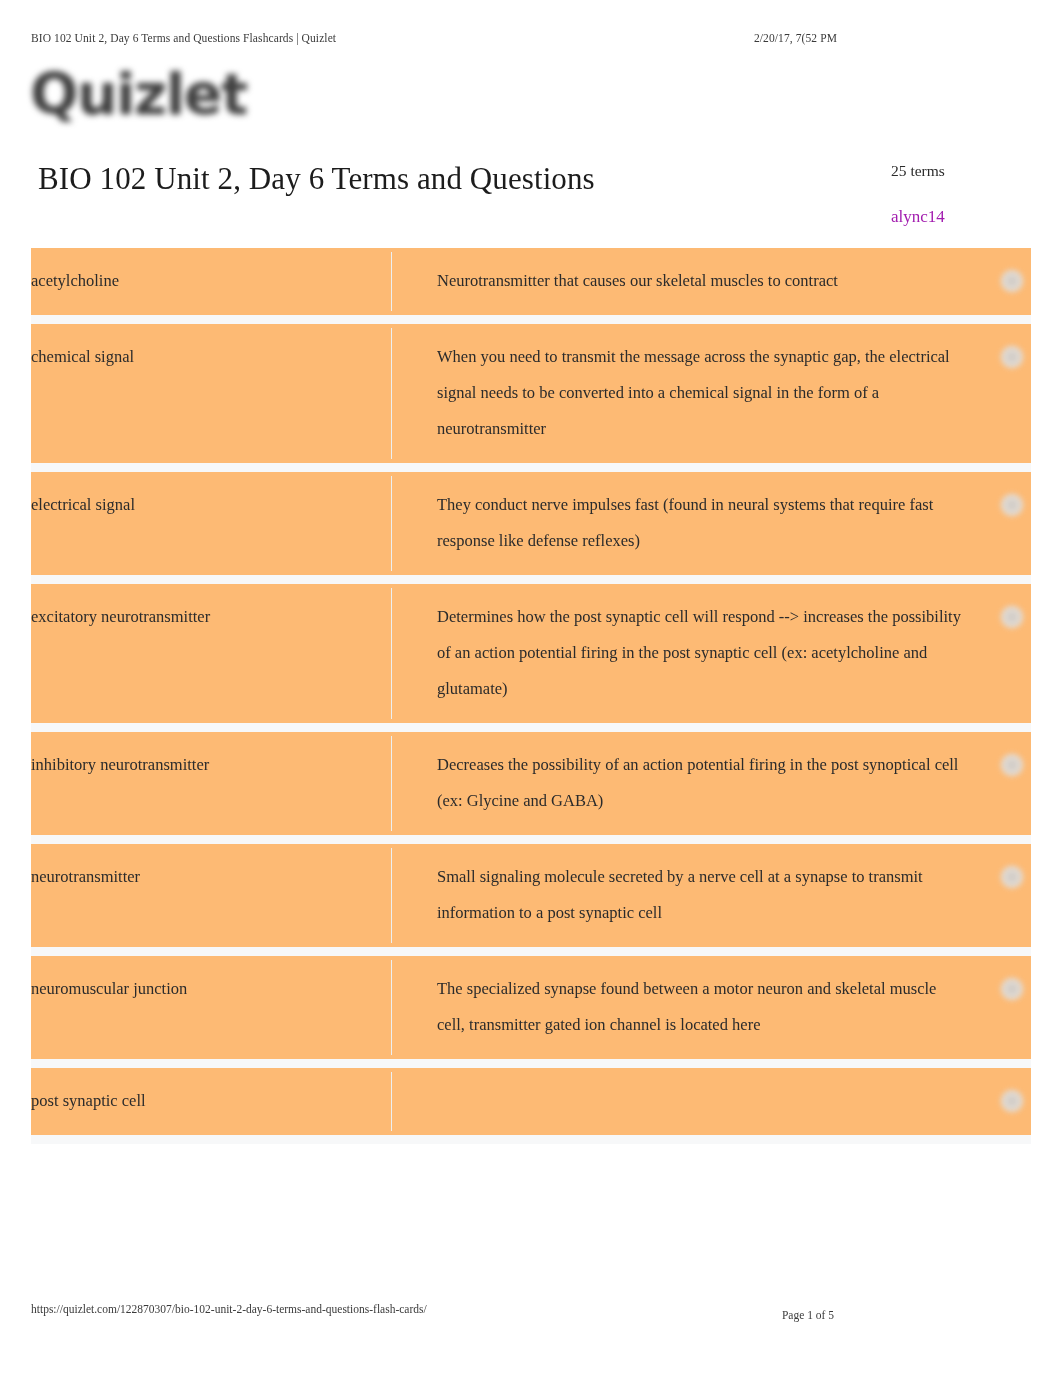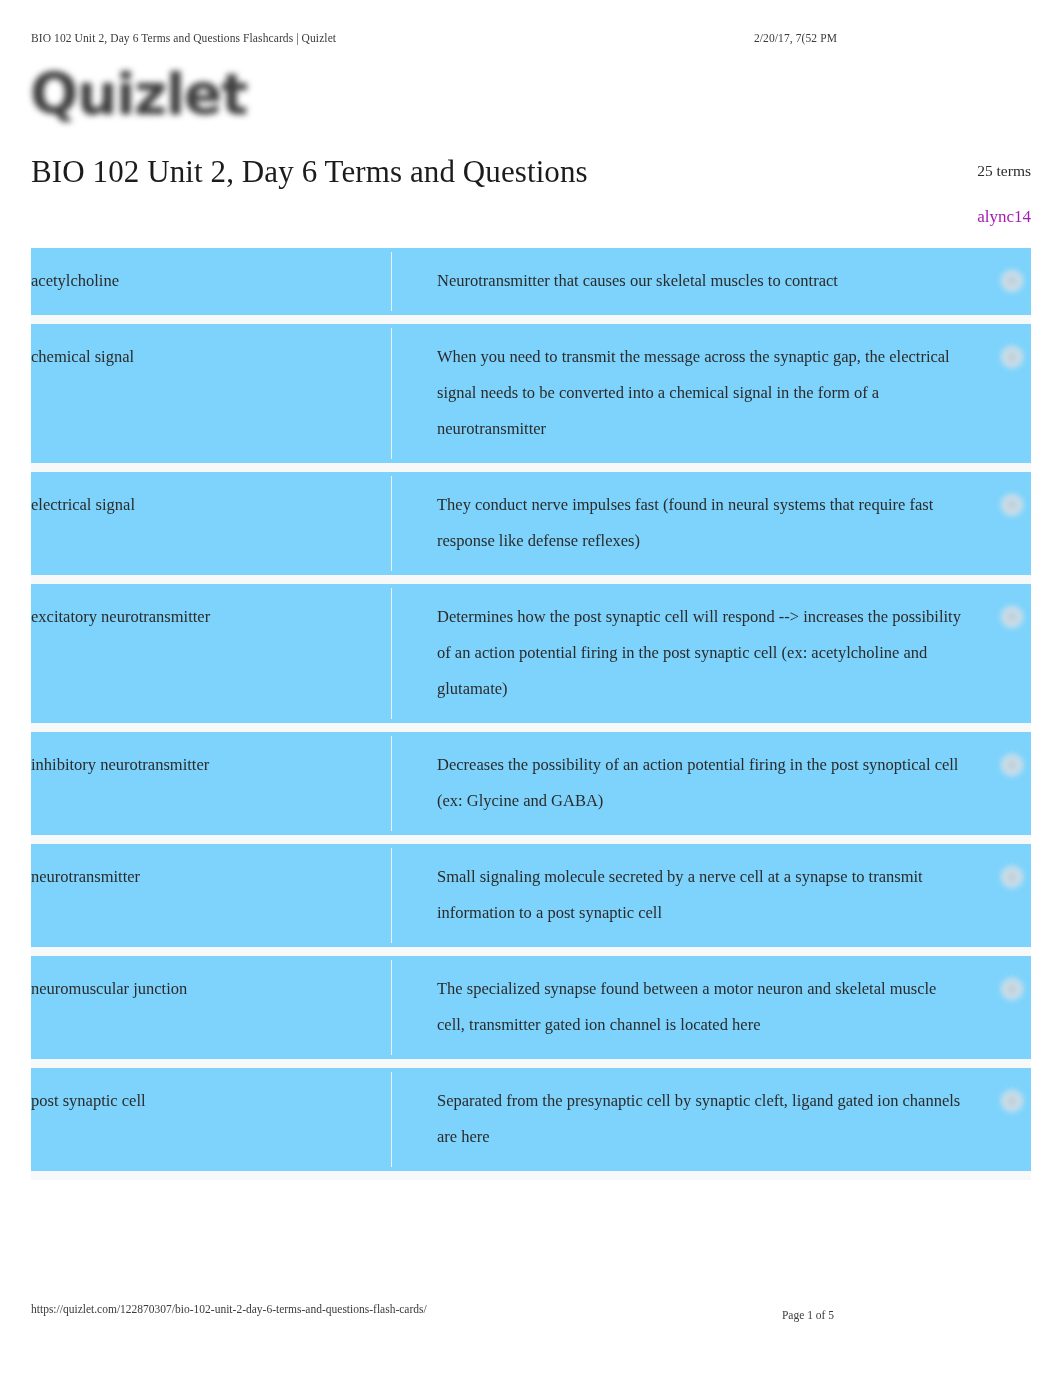--- a/index.html
+++ b/index.html
@@ -68,25 +68,24 @@
     display: flex;
     align-items: flex-start;
     justify-content: space-between;
   }
   .set-title {
     font-family: "Liberation Serif", "DejaVu Serif", serif;
     font-size: 31px;
     font-weight: normal;
     line-height: 40px;
     color: #1c1c1c;
-    margin: 0;
+    margin: 7px;
     letter-spacing: 0.1px;
   }
   .title-meta {
-    text-align: right;
     padding-top: 8px;
     min-width: 140px;
   }
   .term-count {
     font-size: 15.5px;
     line-height: 22px;
     color: #2b2b2b;
   }
   .author-link {
     display: block;
@@ -105,21 +104,21 @@
     width: 1062px;
     height: 1020px;
     padding: 0 31px;
     overflow: hidden;
   }
   .term-row {
     position: relative;
     display: flex;
     align-items: flex-start;
     border-bottom: 9px solid #f7f8f9;
-    background: #7dd3fc;
+    background: #fdba74;
     min-height: 70px;
   }
   .term-row:last-child { border-bottom: 9px solid #f7f8f9; }
 
   .col-term {
     width: 360px;
     flex: 0 0 360px;
     padding: 15px 20px 16px 0;
     font-size: 16.5px;
     line-height: 36px;
@@ -237,21 +236,20 @@
   <div class="term-row">
     <div class="col-term">neuromuscular junction</div>
     <div class="col-divider"></div>
     <div class="col-def">The specialized synapse found between a motor neuron and skeletal muscle cell, transmitter gated ion channel is located here</div>
     <div class="audio-icon"></div>
   </div>
 
   <div class="term-row">
     <div class="col-term">post synaptic cell</div>
     <div class="col-divider"></div>
-    <div class="col-def">Separated from the presynaptic cell by synaptic cleft, ligand gated ion channels are here</div>
     <div class="audio-icon"></div>
   </div>
 
 </div>
 
 <div class="print-footer">
   <span class="pf-url">https://quizlet.com/122870307/bio-102-unit-2-day-6-terms-and-questions-flash-cards/</span>
   <span class="pf-page">Page 1 of 5</span>
 </div>
 

